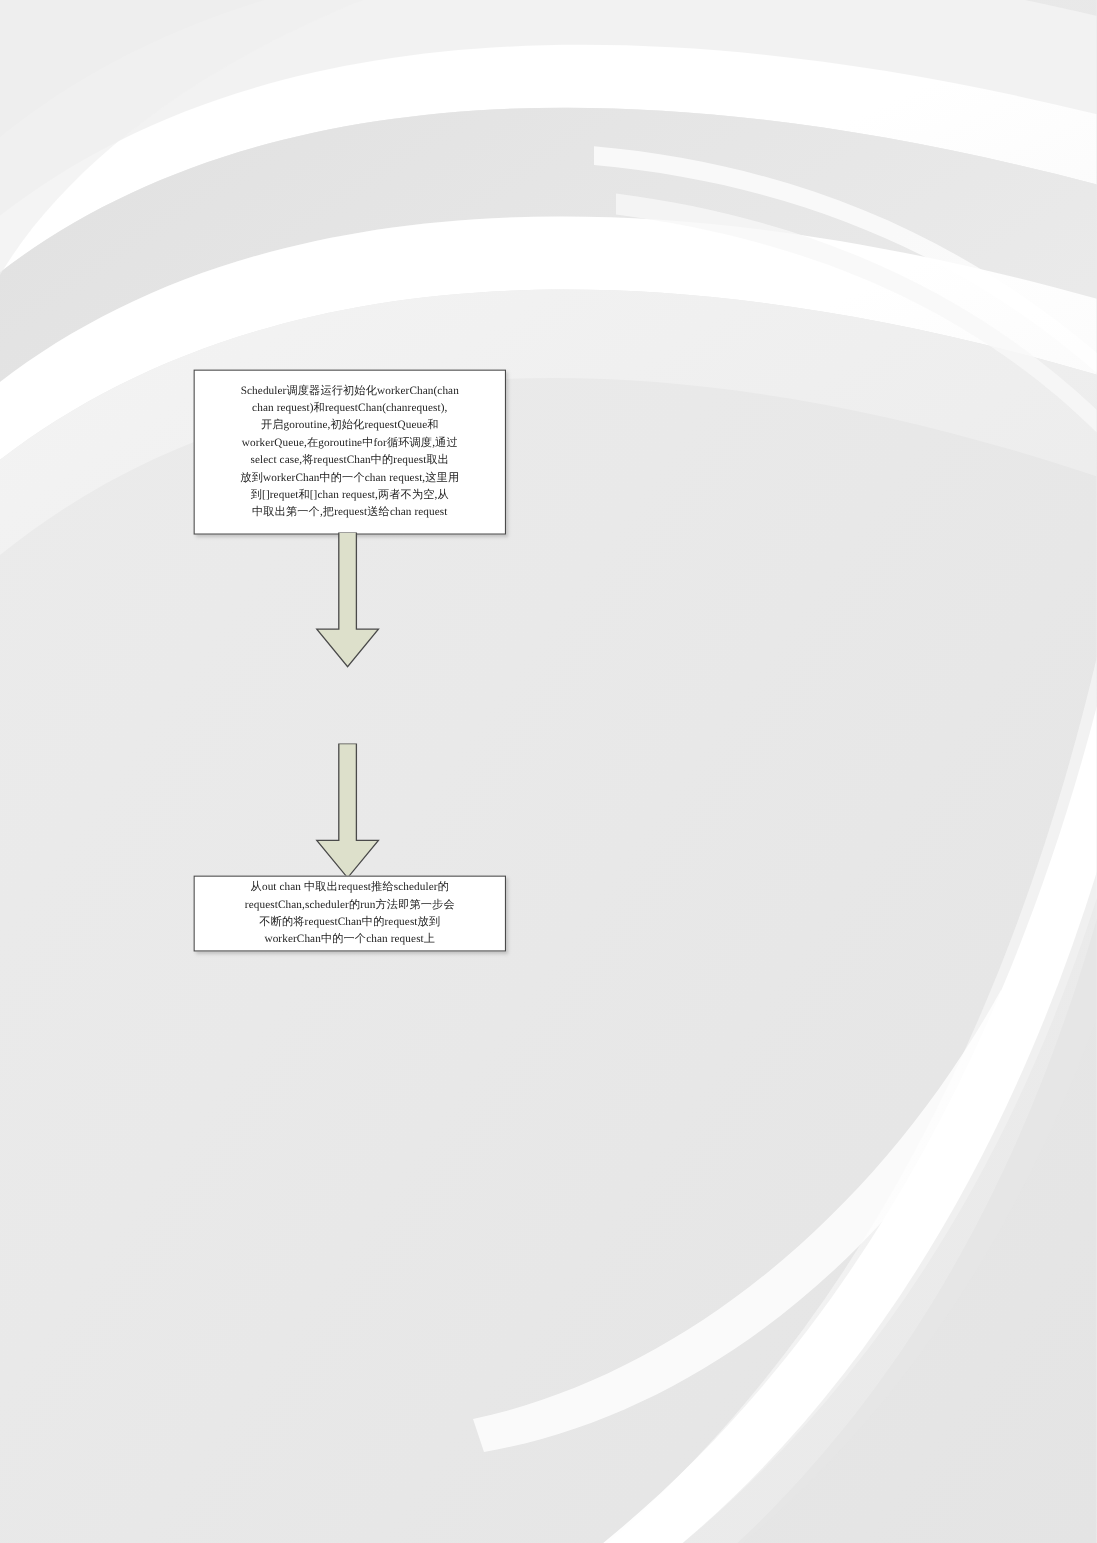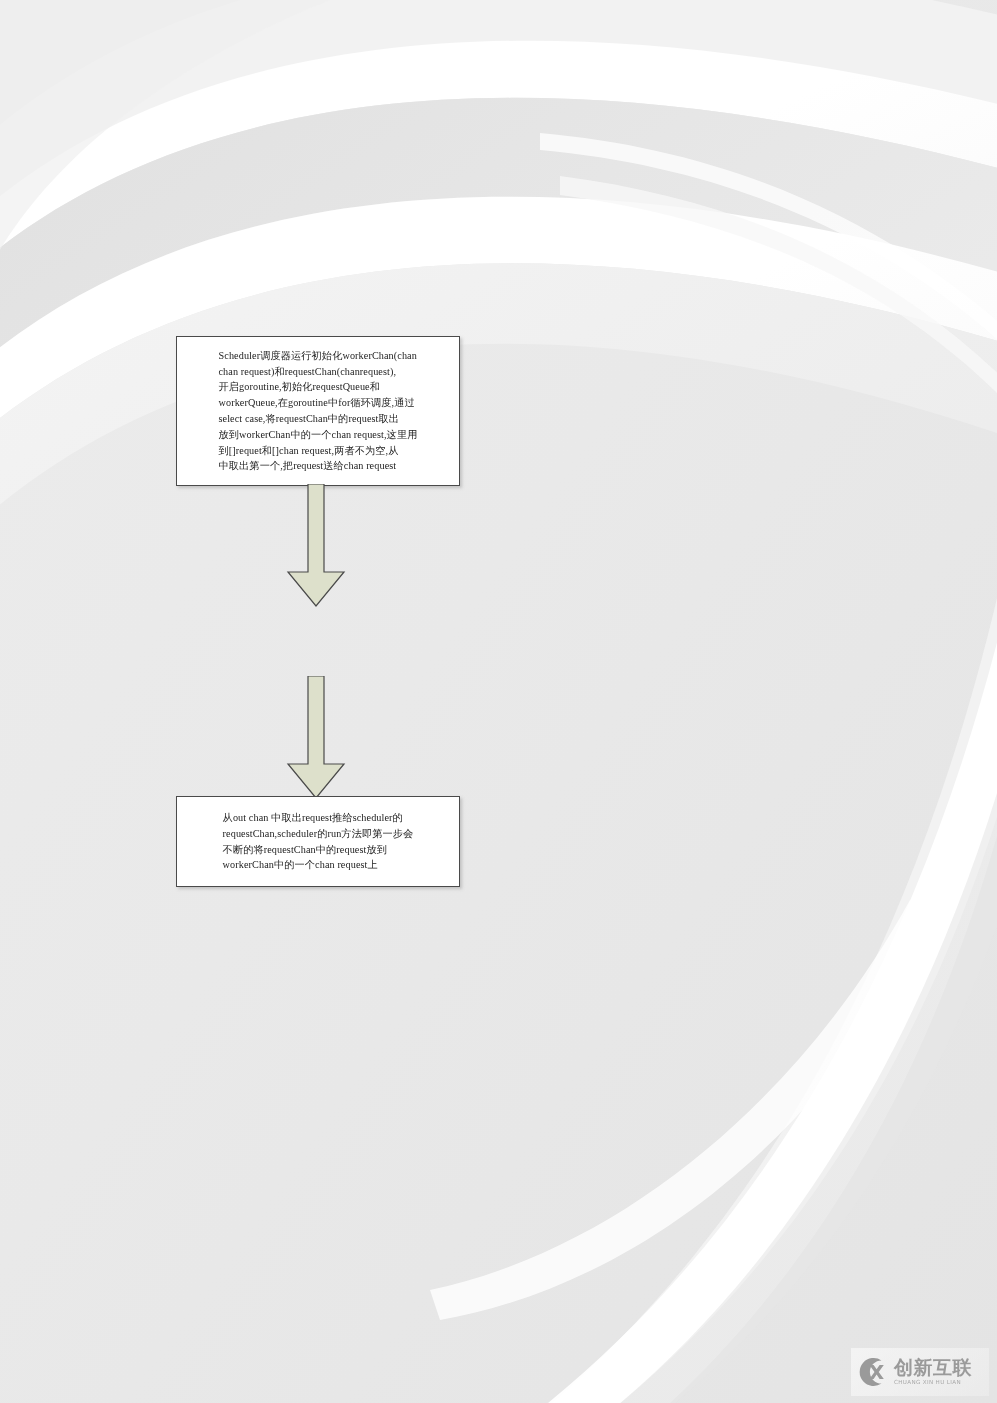--- a/index.html
+++ b/index.html
@@ -50,42 +50,42 @@
     align-items: center;
     justify-content: center;
     padding: 3px 5px;
   }
 
   .node-text {
     font-family: "Liberation Serif", "DejaVu Serif", serif;
     font-size: 10.2px;
     line-height: 15.8px;
     color: #222222;
-    text-align: left;
+    text-align: center;
     white-space: pre-line;
     letter-spacing: 0.1px;
   }
 
   #node-1 {
     left: 176px;
     top: 336px;
     width: 284px;
     height: 150px;
   }
   #node-2 {
     left: 176px;
     top: 612px;
     width: 284px;
     height: 67px;
   }
   #node-3 {
     left: 176px;
     top: 796px;
     width: 284px;
-    height: 91px;
+    height: 69px;
   }
 
   .arrow {
     position: absolute;
   }
   #arrow-1 { left: 280px; top: 484px; }
   #arrow-2 { left: 280px; top: 676px; }
 
   
   #watermark {
@@ -198,24 +198,14 @@
 
     <div class="node" id="node-3">
       <div class="node-text">从out chan 中取出request推给scheduler的
 requestChan,scheduler的run方法即第一步会
 不断的将requestChan中的request放到
 workerChan中的一个chan request上</div>
     </div>
 
   </div>
 
-  <div id="watermark">
-    <svg id="wm-logo" width="34" height="34" viewBox="0 0 34 34">
-      <path d="M26.5,5.4 A14,14 0 1 0 26.5,28.6 A11.6,11.6 0 1 1 26.5,5.4 Z" fill="#9a9a9a"></path>
-      <path d="M14.5,10 L19.5,17 L14.5,24 L18.6,24 L21.6,19.6 L24.6,24 L28.8,24 L23.7,17 L28.8,10 L24.6,10 L21.6,14.3 L18.6,10 Z" fill="#9a9a9a"></path>
-    </svg>
-    <div id="wm-textblock">
-      <div id="wm-title">创新互联</div>
-      <div id="wm-sub">CHUANG XIN HU LIAN</div>
-    </div>
-  </div>
 
 </div>
 
 </body></html>

